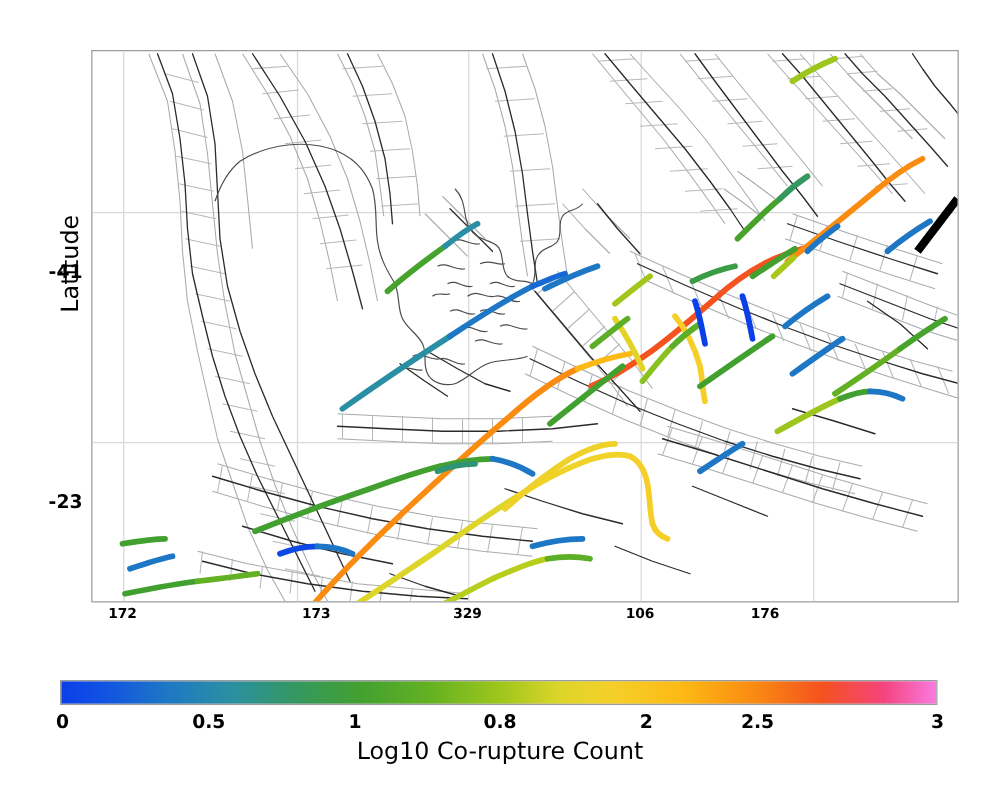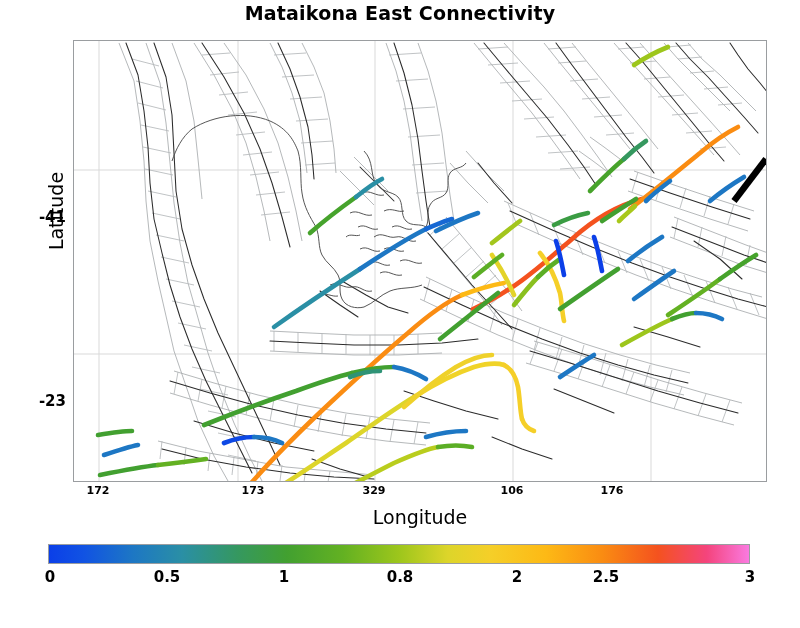--- a/index.html
+++ b/index.html
@@ -62,21 +62,20 @@
   #cblabel{
     position:absolute;left:0;top:590px;width:800px;text-align:center;
     font-size:19px;color:#000;
   }
 </style>
 </head>
 <body>
 
 <div id="root">
 
-  <div class="title">Mataikona East Connectivity</div>
 
   <div id="plot">
     <svg id="plotsvg" viewBox="0 0 694 442" preserveAspectRatio="none">
 
       <g stroke="#d9d9d9" stroke-width="1" fill="none">
         <line x1="25" y1="0" x2="25" y2="442"></line>
         <line x1="164" y1="0" x2="164" y2="442"></line>
         <line x1="301" y1="0" x2="301" y2="442"></line>
         <line x1="439" y1="0" x2="439" y2="442"></line>
         <line x1="577" y1="0" x2="577" y2="442"></line>
@@ -425,24 +424,24 @@
   <div class="ytick" style="top:169px">-41</div>
   <div class="ytick" style="top:353px">-23</div>
 
   <div class="xtick" style="left:98px">172</div>
   <div class="xtick" style="left:253px">173</div>
   <div class="xtick" style="left:374px">329</div>
   <div class="xtick" style="left:512px">106</div>
   <div class="xtick" style="left:612px">176</div>
 
   <div class="ylabel">Latitude</div>
-  <div class="xlabel">Longitude</div>
 
   <div id="cbar"></div>
   <div class="cbtick" style="left:50px">0</div>
   <div class="cbtick" style="left:167px">0.5</div>
   <div class="cbtick" style="left:284px">1</div>
   <div class="cbtick" style="left:400px">0.8</div>
   <div class="cbtick" style="left:517px">2</div>
   <div class="cbtick" style="left:606px">2.5</div>
   <div class="cbtick" style="left:750px">3</div>
+  <div id="cblabel">Log10 Co-rupture Count</div>
 
 </div>
 
 </body></html>

